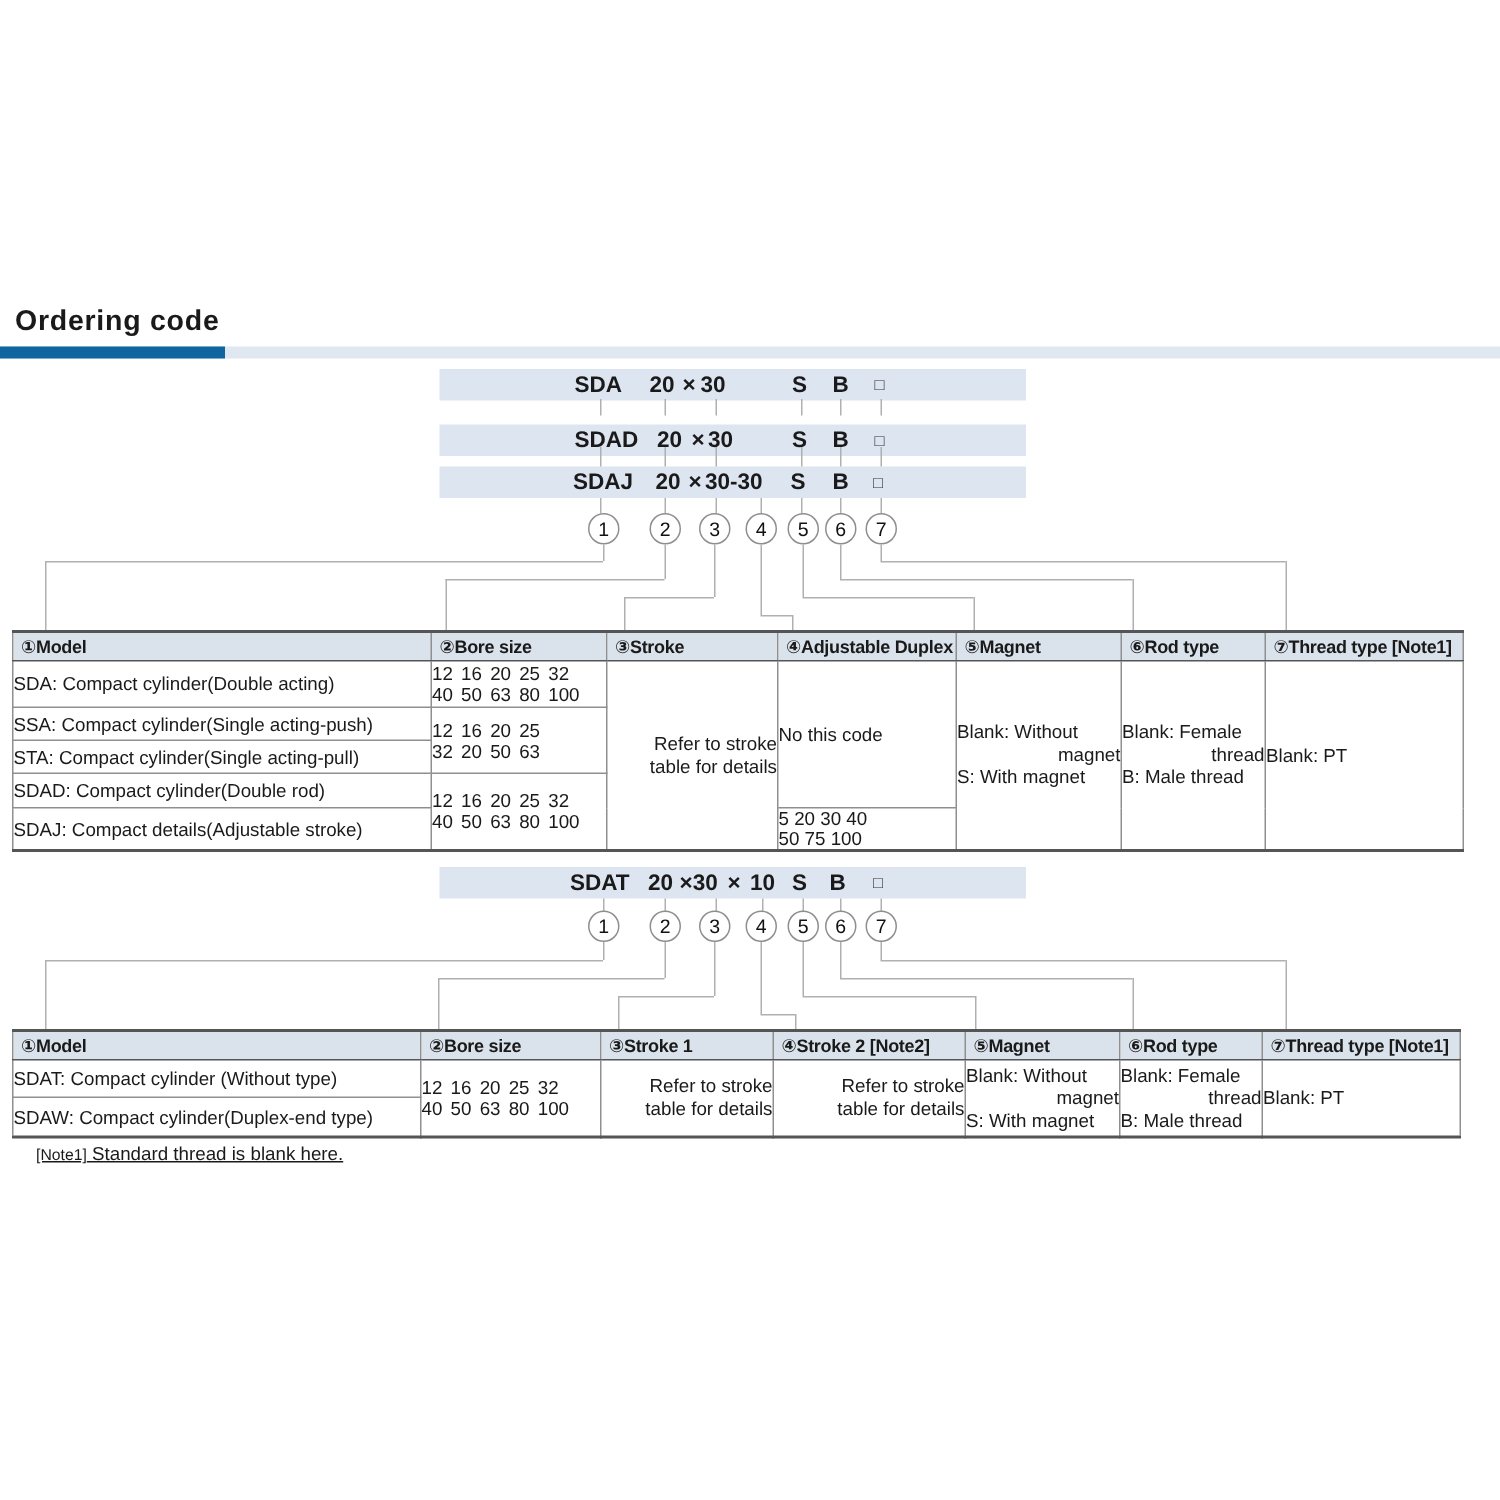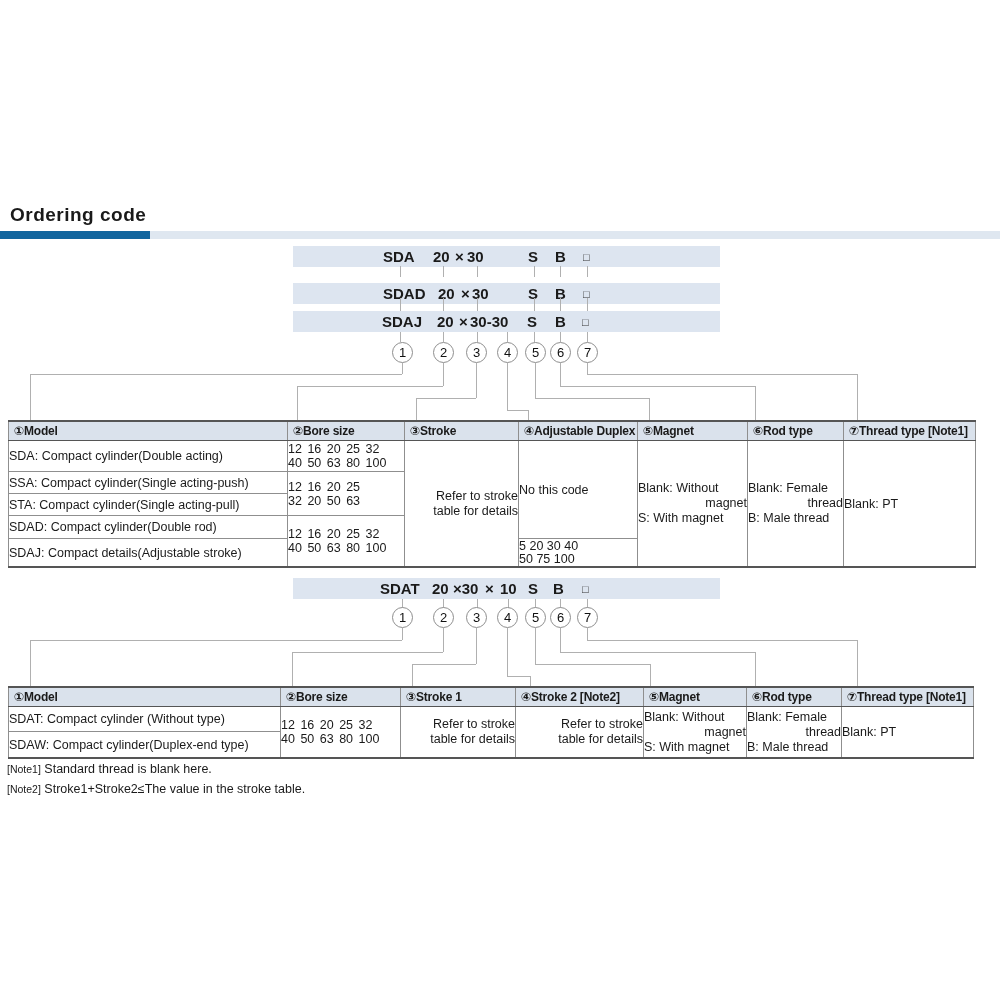--- a/index.html
+++ b/index.html
@@ -3,21 +3,21 @@
 <meta charset="utf-8">
 <style>
   html,body{margin:0;padding:0;background:#fff;}
   .canvas{position:relative;width:1000px;height:1000px;background:#fff;overflow:hidden;
           font-family:"Liberation Sans","DejaVu Sans",sans-serif;color:#1a1a1a;}
   
   .page-title{position:absolute;left:10px;top:204px;font-size:19px;font-weight:bold;letter-spacing:.5px;}
   .title-band{position:absolute;left:0;top:231px;width:1000px;height:8px;background:#dfe7f0;}
   .title-band-dark{position:absolute;left:0;top:0;width:150px;height:8px;background:#11659e;}
   
-  .cbar{position:absolute;left:293px;width:427px;height:21px;background:#dde5f0;}
+  .cbar{position:absolute;left:293px;width:391px;height:21px;background:#dde5f0;}
   .cbar span{position:absolute;top:2px;font-size:15px;font-weight:bold;white-space:nowrap;}
   .cbar .sq{top:5px;font-size:11px;font-weight:normal;color:#333;}
   
   .ln{position:absolute;background:#b0b0b0;}
   .v{width:1px;}
   .h{height:1px;}
   
   .circ{position:absolute;width:19px;height:19px;border:1px solid #8e8e8e;border-radius:50%;
         background:#fff;text-align:center;line-height:19px;font-size:13px;color:#111;}
   
@@ -28,21 +28,21 @@
   table.spec th,table.spec td{border:1px solid #8f8f8f;padding:0;vertical-align:middle;overflow:hidden;}
   table.spec th{background:#dae2ec;font-size:12px;font-weight:bold;text-align:left;
                 padding-left:5px;letter-spacing:-.2px;height:18px;border-bottom:1px solid #555;}
   td.model{padding-left:8px;white-space:nowrap;}
   td.bore{padding-left:5px;word-spacing:2px;line-height:14px;white-space:nowrap;}
   td.center{text-align:right;line-height:15px;}
   td.plain{padding-left:6px;}
   td.stack{padding:0 3px;line-height:15px;}
   td.stack .r{text-align:right;}
   
-  .note{position:absolute;left:7px;font-size:12.5px;white-space:nowrap;}
+  .note{position:absolute;left:24px;font-size:12.5px;white-space:nowrap;text-decoration:underline;}
   .note .ntag{font-size:10.5px;}
 </style>
 </head>
 <body>
 
 <div class="canvas">
 
   <div class="page-title">Ordering code</div>
   <div class="title-band">
     <div class="title-band-dark"></div>
@@ -306,18 +306,14 @@
     <tr>
       <td class="model" style="height:25px">SDAW: Compact cylinder(Duplex-end type)</td>
     </tr>
   </tbody>
     </table>
 
   <div class="note" style="top:762px">
     <span class="ntag">[Note1]</span>
     <span>Standard thread is blank here.</span>
   </div>
-  <div class="note" style="top:782px">
-    <span class="ntag">[Note2]</span>
-    <span>Stroke1+Stroke2≤The value in the stroke table.</span>
-  </div>
 
 </div>
 
 </body></html>

